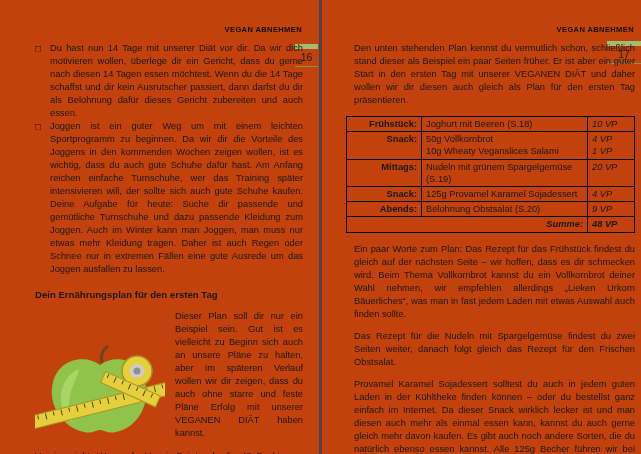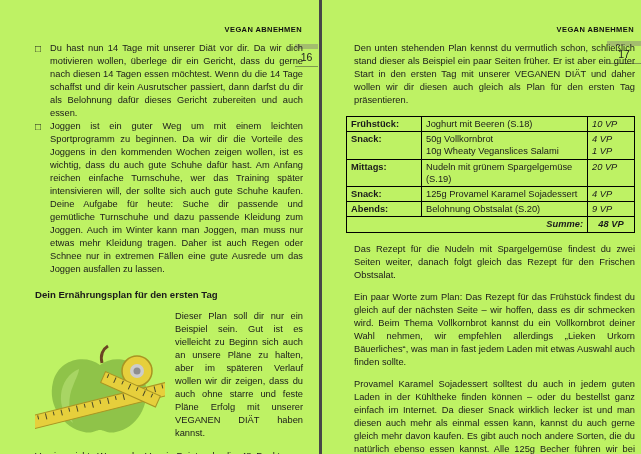--- a/index.html
+++ b/index.html
@@ -1,21 +1,21 @@
 <!DOCTYPE html>
 <html><head>
 <meta charset="utf-8">
 <style>
   html, body { margin:0; padding:0; }
   body {
     width:641px; height:454px; position:relative; overflow:hidden;
     background:#ffffff; color:#1a1a1a;
     font-family:"Liberation Sans", sans-serif;
   }
-  .page { position:absolute; top:0; height:454px; background:#bef264; }
+  .page { position:absolute; top:0; height:454px; background:#c2410c; }
   #left-page  { left:0;   width:319px; }
   #right-page { left:322px; width:319px; }
   .spine { position:absolute; left:319px; top:0; width:3px; height:454px; background:#474747; }
 
   .header {
     position:absolute; top:25px; font-size:7.5px; font-weight:bold;
     letter-spacing:0.4px; color:#111;
   }
   #left-page .header  { right:17px; }
   #right-page .header { right:7px; }
@@ -45,23 +45,23 @@
 
   .reminder { margin-top:10px; }
 
   .para { margin:0 0 9px 8px; }
 
   table.plan { width:100%; border-collapse:collapse; margin:5px 0 10px 0; }
   table.plan td {
     border:1px solid #000; font-size:9.3px; line-height:12.2px;
     padding:1px 4px; vertical-align:top;
   }
-  td.label { width:66px; font-weight:bold; }
+  td.label { width:66px; font-weight:bold;text-align:right; }
   td.vp    { width:38px; font-style:italic; }
-  tr.summary td { font-weight:bold; font-style:italic;text-align:center; }
+  tr.summary td { font-weight:bold; font-style:italic; }
   tr.summary td.merged { text-align:right;padding-left:12px; }
 </style>
 </head>
 <body>
 
 <div class="page" id="left-page">
   <div class="header">VEGAN ABNEHMEN</div>
   <div class="pagenum-block">
     <div class="pagenum-bar"></div>
     <div class="pagenum pagenum-underline">16</div>
@@ -168,19 +168,19 @@
             </td>
           </tr>
           <tr class="summary">
           <td class="merged" colspan="2">Summe:</td>
           <td class="vp">48 VP</td>
         </tr>
       </tbody>
     </table>
 
     <div id="paragraphs">
+        <div class="para body-text">Ein paar Worte zum Plan: Das Rezept für das Frühstück findest du gleich auf der nächsten Seite – wir hoffen, dass es dir schmecken wird. Beim Thema Vollkornbrot kannst du ein Vollkornbrot deiner Wahl nehmen, wir empfehlen allerdings „Lieken Urkorn Bäuerliches“, was man in fast jedem Laden mit etwas Auswahl auch finden sollte.</div>
         <div class="para body-text">Das Rezept für die Nudeln mit Spargelgemüse findest du zwei Seiten weiter, danach folgt gleich das Rezept für den Frischen Obstsalat.</div>
-        <div class="para body-text">Ein paar Worte zum Plan: Das Rezept für das Frühstück findest du gleich auf der nächsten Seite – wir hoffen, dass es dir schmecken wird. Beim Thema Vollkornbrot kannst du ein Vollkornbrot deiner Wahl nehmen, wir empfehlen allerdings „Lieken Urkorn Bäuerliches“, was man in fast jedem Laden mit etwas Auswahl auch finden sollte.</div>
         <div class="para body-text">Provamel Karamel Sojadessert solltest du auch in jedem guten Laden in der Kühltheke finden können – oder du bestellst ganz einfach im Internet. Da dieser Snack wirklich lecker ist und man diesen auch mehr als einmal essen kann, kannst du auch gerne gleich mehr davon kaufen. Es gibt auch noch andere Sorten, die du natürlich ebenso essen kannst. Alle 125g Becher führen wir bei unserer VEGANEN DIÄT mit 4 Veggie-Points. Du kannst also ohne Bedenken schon hier den Plan nach deinem Geschmack anpassen!</div>
         <div class="para body-text">Und nun folgen die Rezepte, die du für den ersten Tag brauchst.</div>
       </div>
   </div>
 </div>
 
 </body></html>

